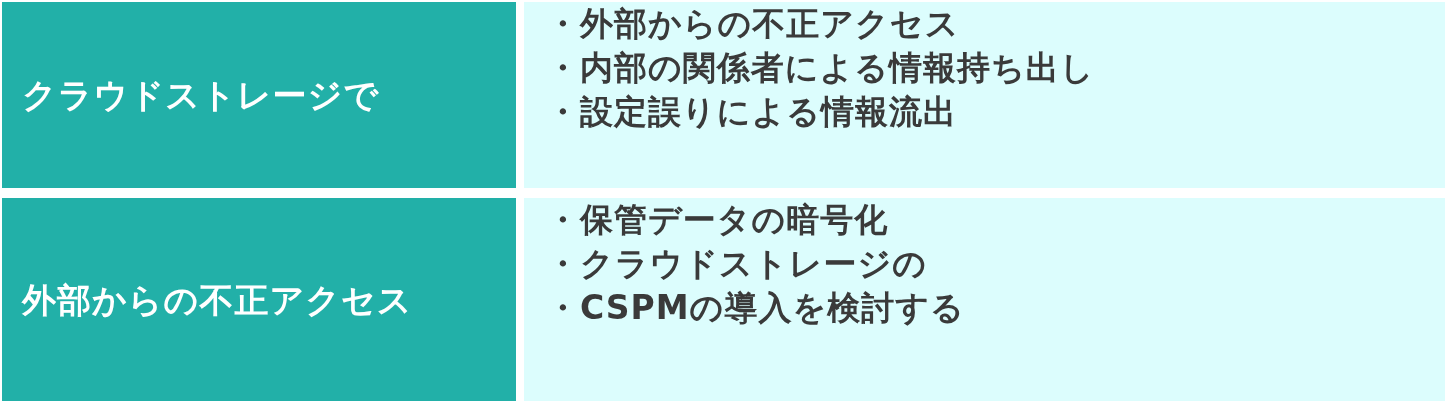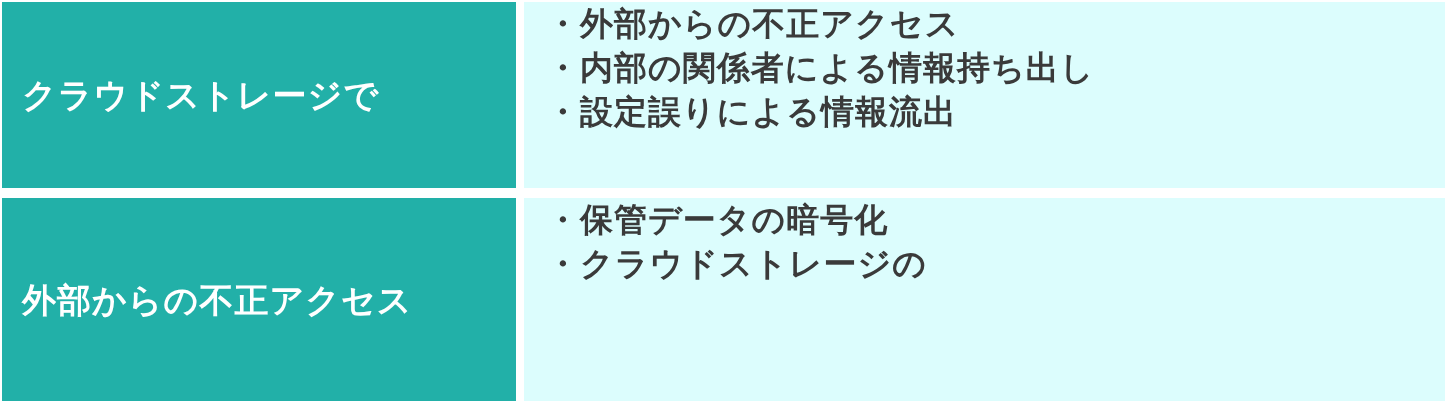--- a/index.html
+++ b/index.html
@@ -34,14 +34,15 @@
 </div>
 
 <div class="row row2">
   <div class="head">
     <div>外部からの不正アクセス</div>
   </div>
   <div class="gap"></div>
   <div class="body">
     <div class="item"><span class="bullet">・</span><span>保管データの暗号化</span></div>
     <div class="item"><span class="bullet">・</span><span>クラウドストレージの</span></div>
+    <div class="item"><span class="bullet">・</span><span>CSPMの導入を検討する</span></div>
   </div>
 </div>
 
 </body></html>

